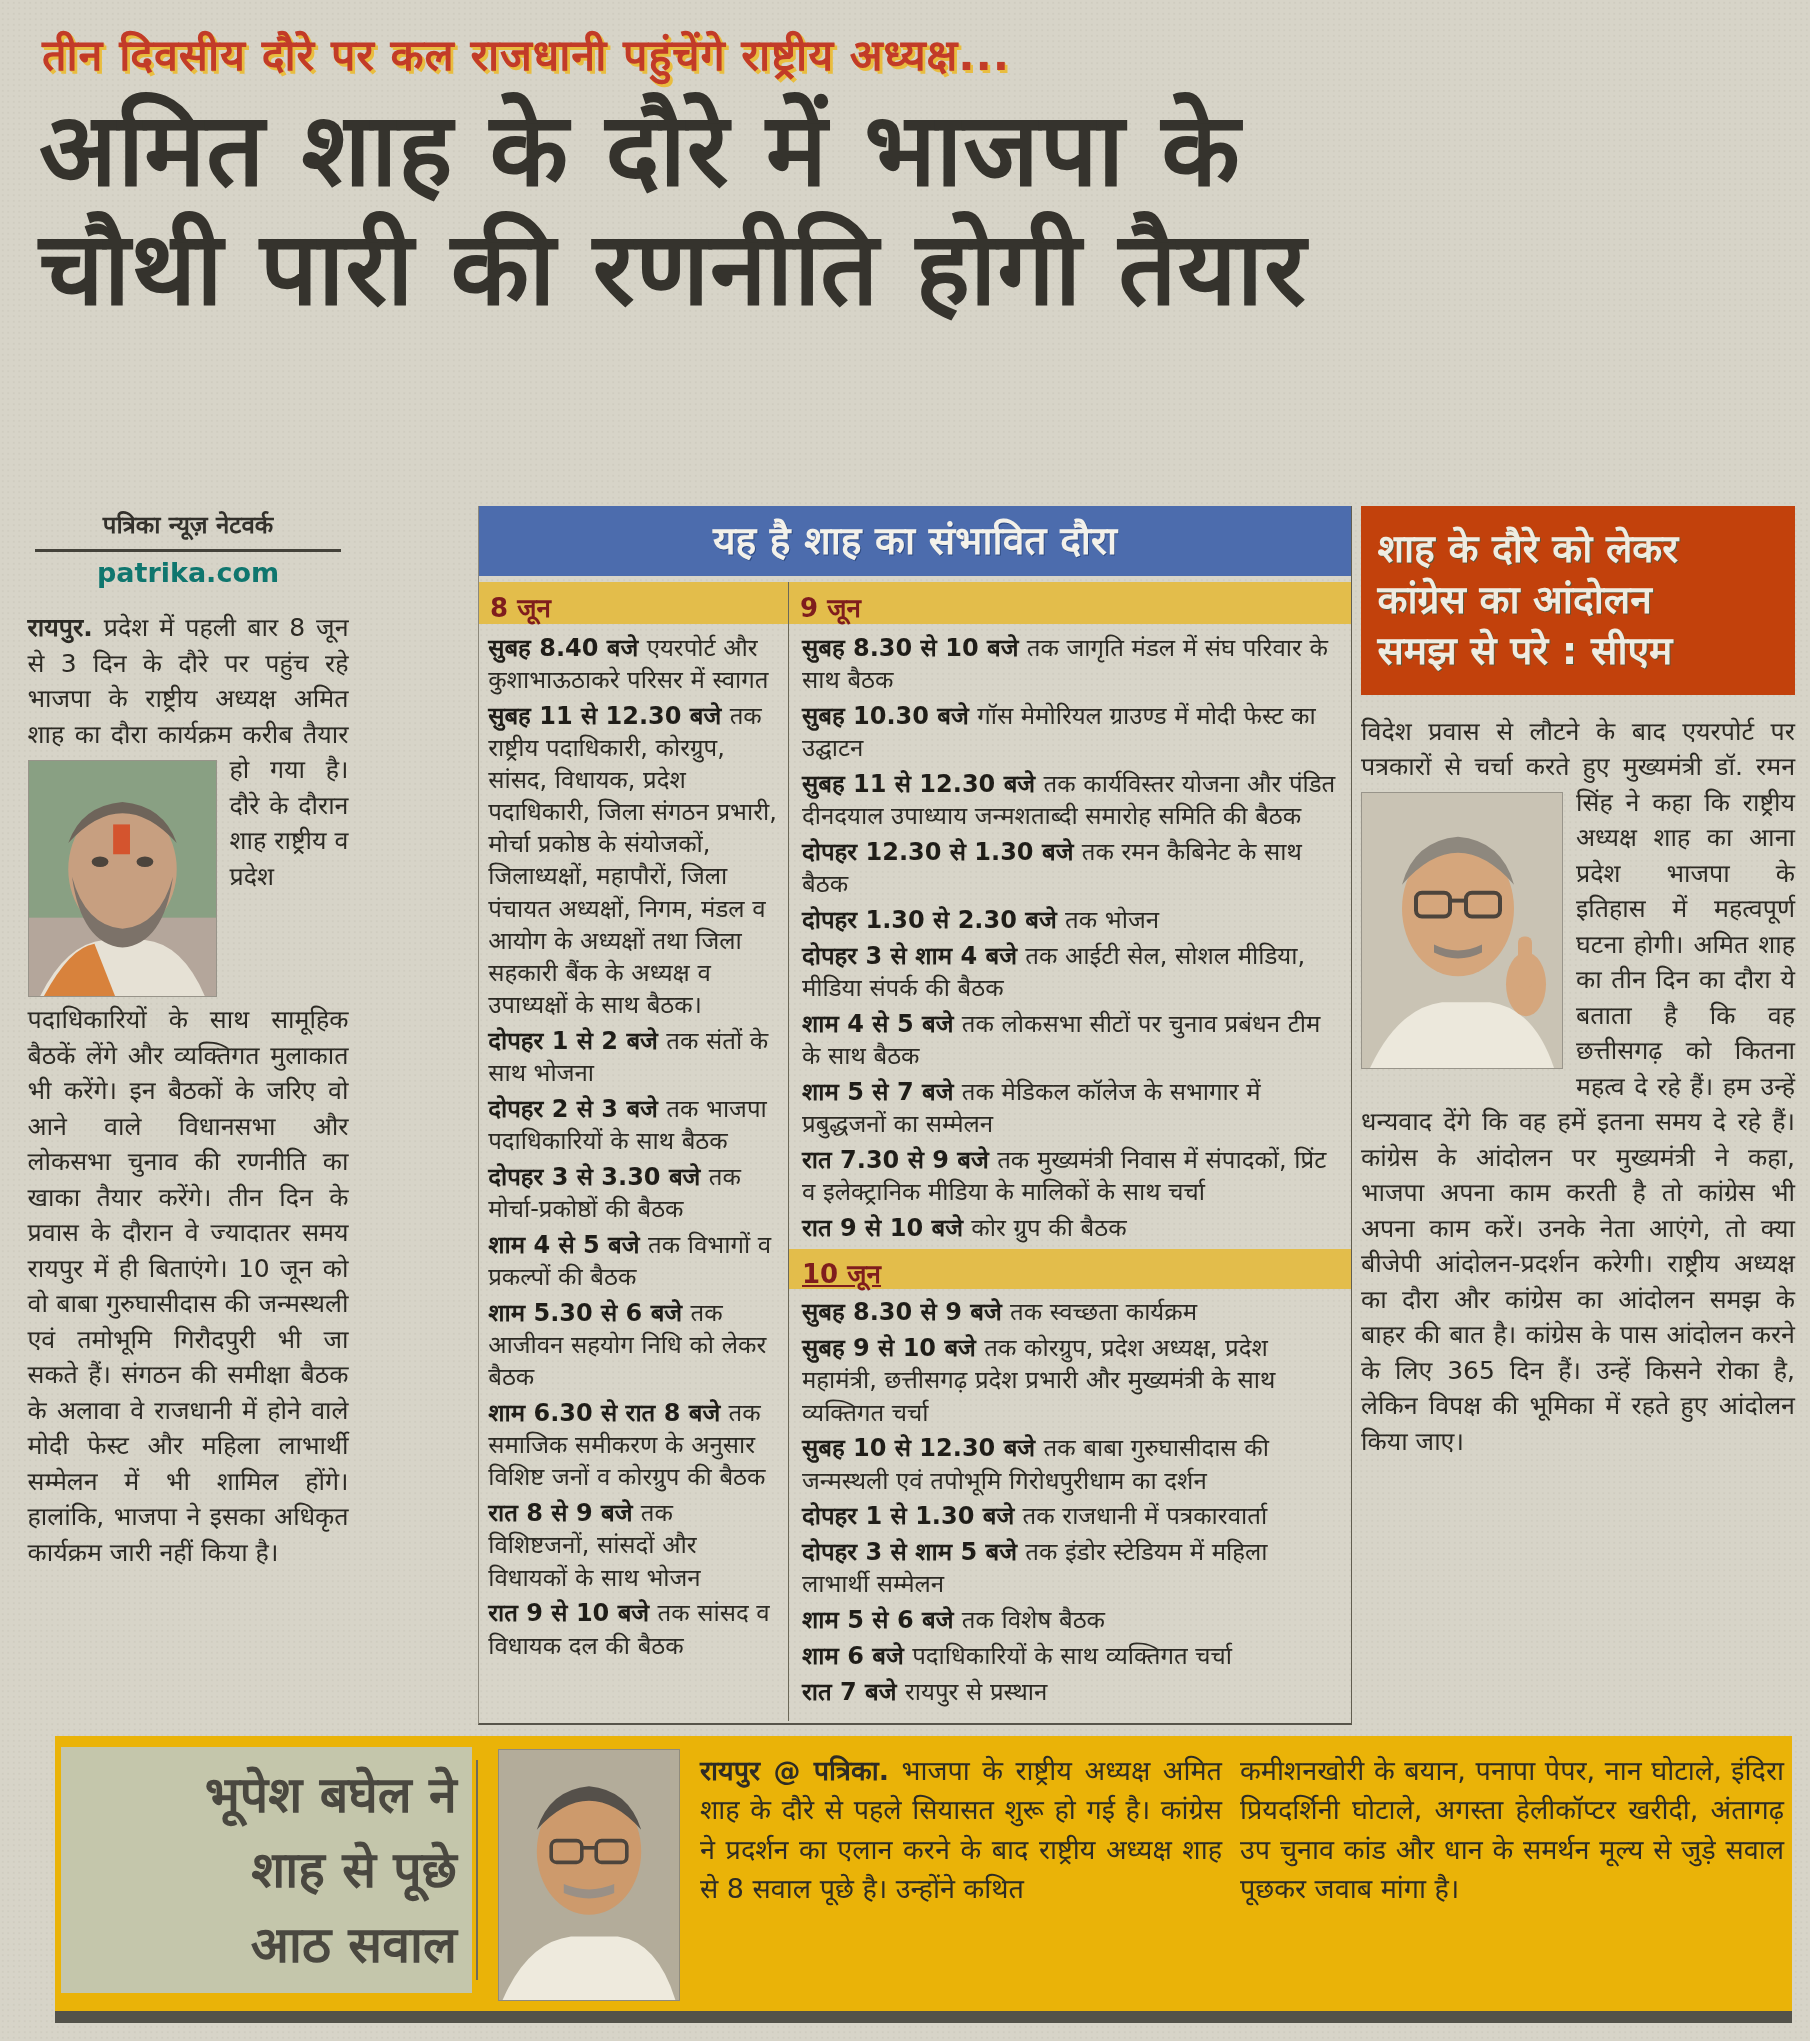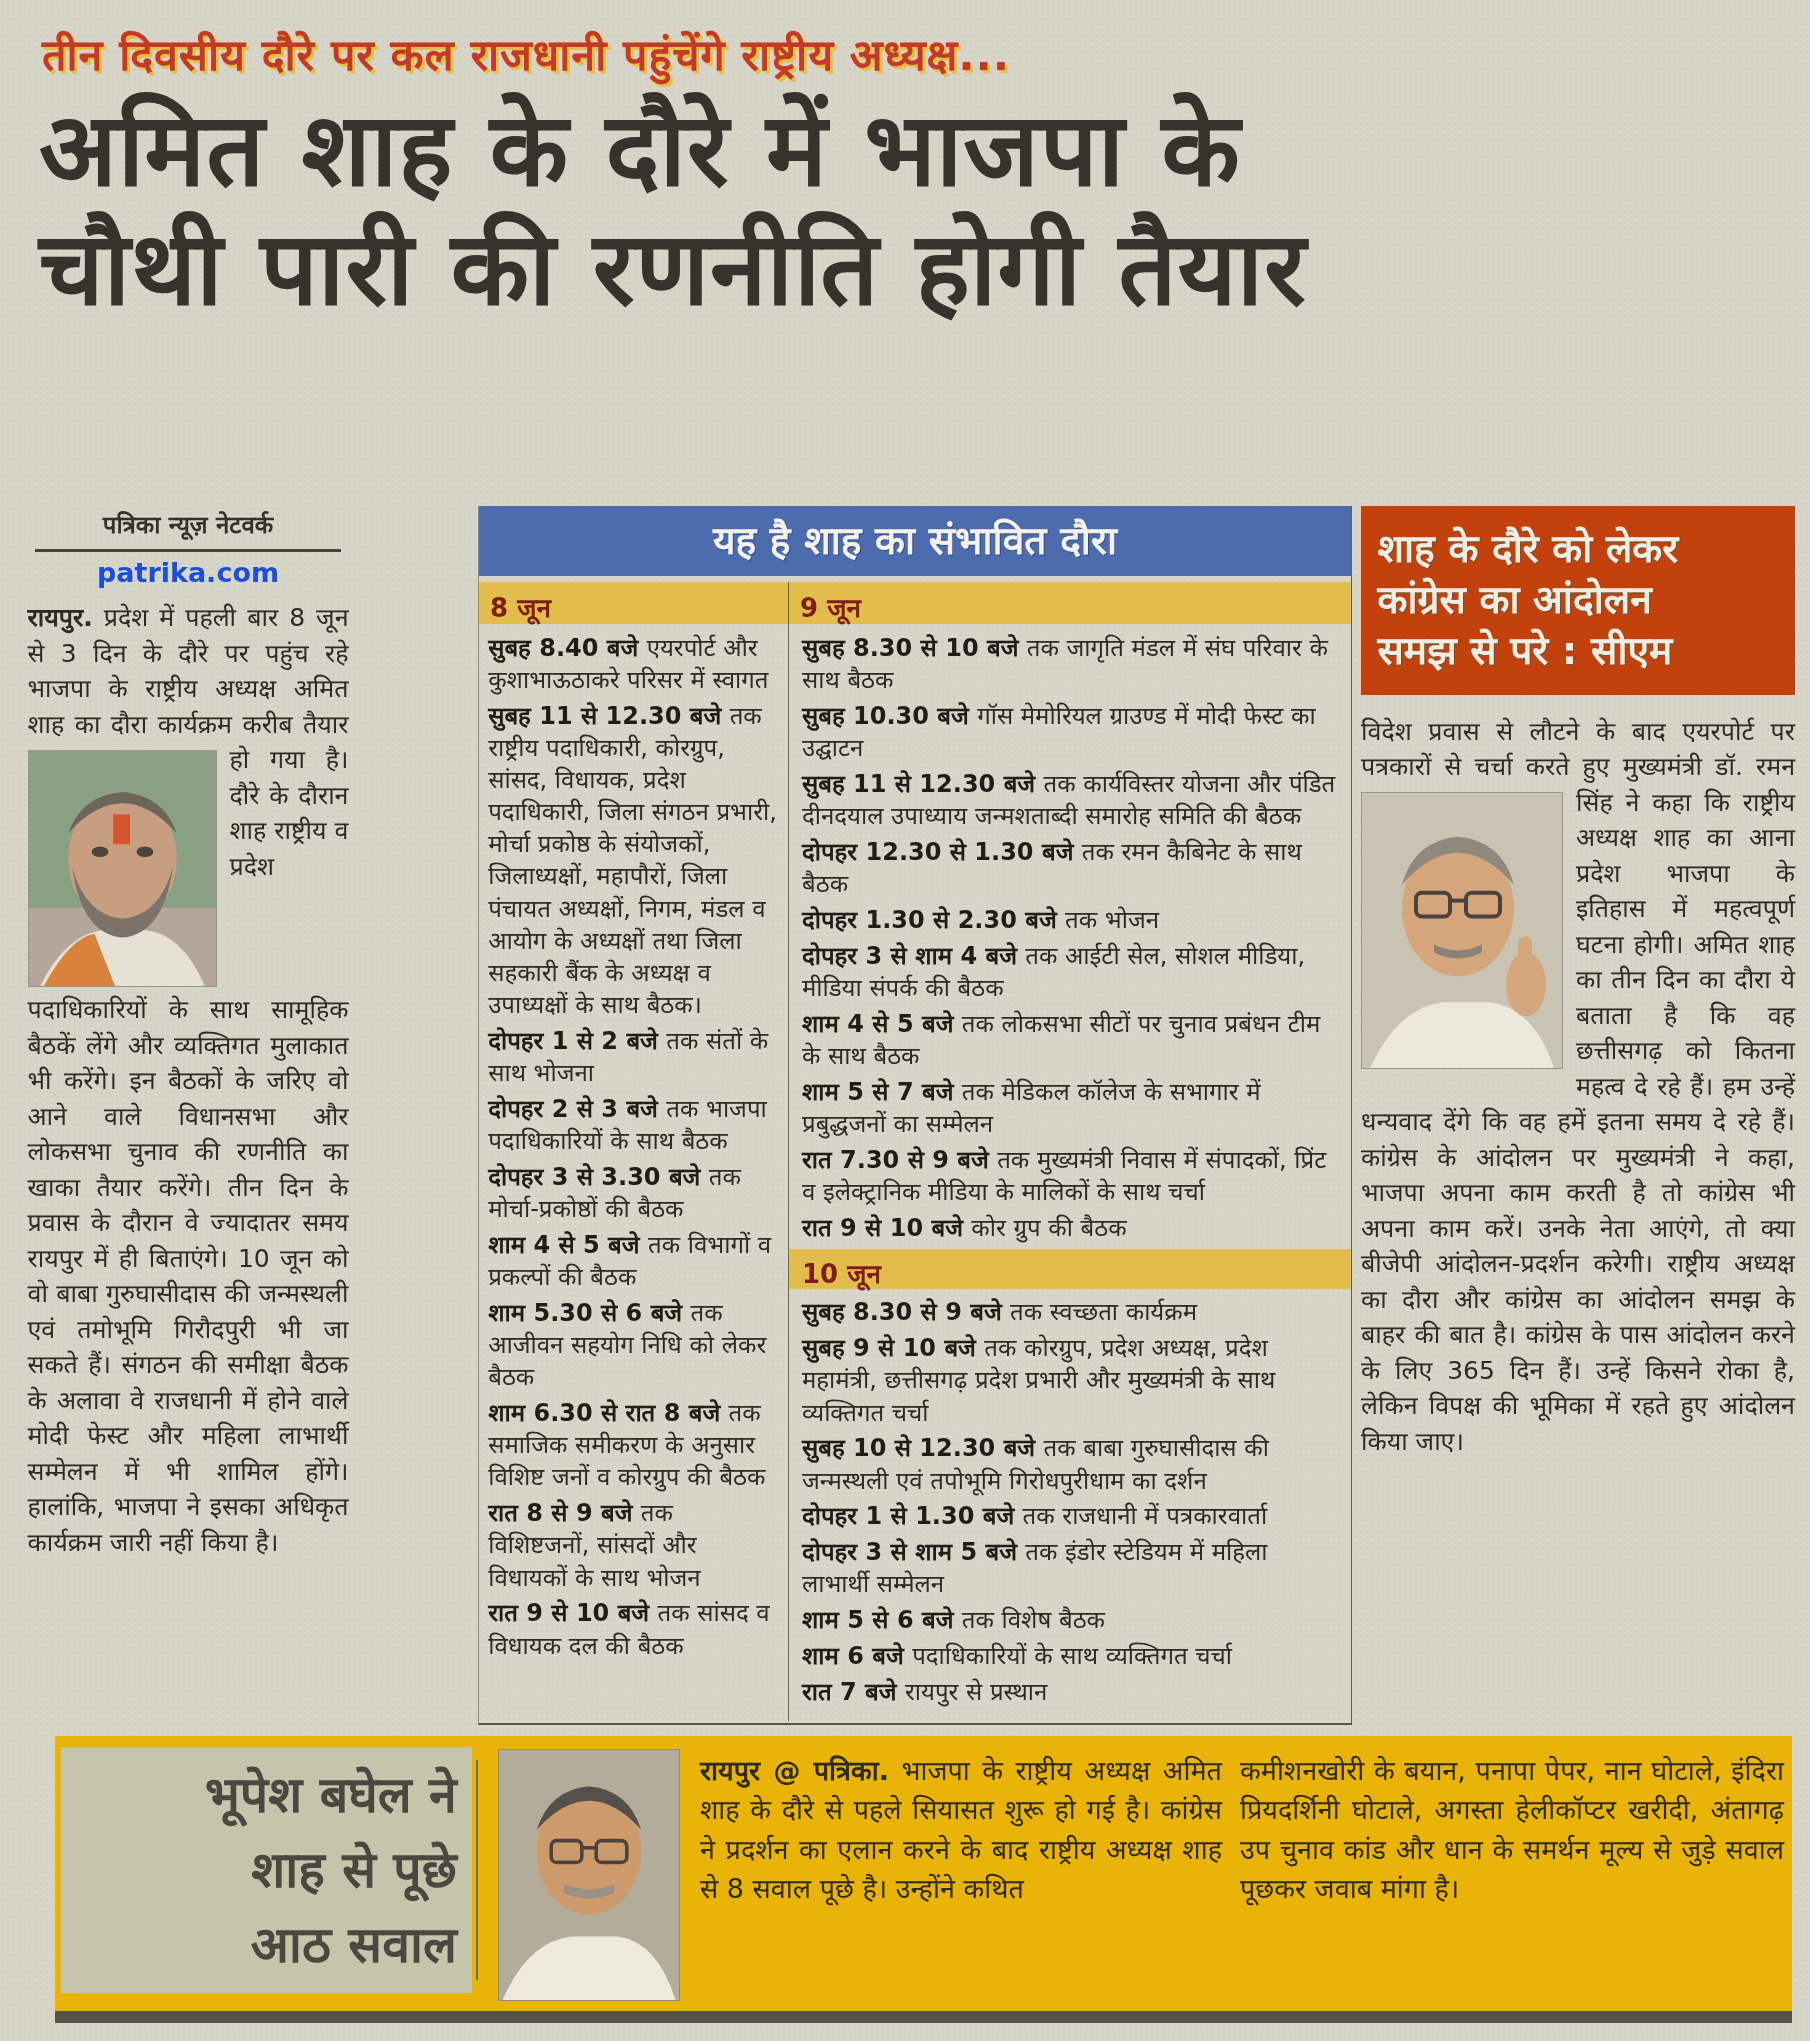--- a/index.html
+++ b/index.html
@@ -21,21 +21,21 @@
   
   .headline{
     position:absolute;left:39px;top:90px;width:1749px;
     font-size:102px;line-height:1.17;font-weight:800;color:#35332d;
     letter-spacing:0.9px;
   }
   
   .col-left{position:absolute;left:27.5px;top:507px;width:321px;height:1217px;}
   .byline{font-size:24px;font-weight:800;text-align:center;color:#33312c;}
   .byline-rule{height:2.8px;background:#44423a;margin:9.2px 7.3px 5.5px 7.3px;}
-  .site{font-size:27px;font-weight:700;text-align:center;color:#1d4ed8;margin-bottom:12px;}
+  .site{font-size:27px;font-weight:700;text-align:center;color:#0f766e;margin-bottom:22px;}
   .bodytext{font-size:25px;line-height:1.42;text-align:justify;color:#2c2a24;}
   .bodytext b{font-weight:700;}
   .inset-photo{float:left;margin:7.3px 13px 5.5px 0;border:0.9px solid #98948a;background:#aaa;}
   
   .sched{
     position:absolute;left:478px;top:506px;width:874px;height:1219px;
     border-left:0.9px solid #8d897c;border-right:1.8px solid #615d50;border-bottom:2.8px solid #57544a;
     box-sizing:border-box;background:rgba(255,255,255,0.03);
   }
   .sched-header{
@@ -48,21 +48,21 @@
   .sched-band .cell1{width:310px;border-right:0.9px solid #6b6858;box-sizing:border-box;}
   .sched-band .cell2{flex:1;}
   .dayLabel{font-size:26px;font-weight:800;color:#7f1d1d;padding:6.4px 0 0 11px;}
   .sched-cols{display:flex;height:1097px;justify-content:center;}
   .sched-colA{width:310px;box-sizing:border-box;border-right:0.9px solid #6b6858;padding:7.3px 7.3px 0 9.2px;overflow:hidden;}
   .sched-colB{flex:1;padding:7.3px 11px 0 13px;overflow:hidden;}
   ul.slist{list-style:none;margin:0;padding:0;}
   ul.slist li{font-size:24px;line-height:1.34;margin:0 0 3.7px 0;text-align:left;color:#2c2a24;}
   ul.slist li b{font-weight:800;color:#1f1d18;}
   .day3-band{background:#e3bd4b;height:40px;margin:5.5px -11px 7.3px -13px;padding-left:13px;box-sizing:border-box;}
-  .day3-band .dayLabel{padding:5.5px 0 0 0;}
+  .day3-band .dayLabel{padding:5.5px 0 0 0;text-decoration:underline;}
   
   .cm{position:absolute;left:1361px;top:506px;width:434px;height:1219px;}
   .cm-box{
     background:#c2410c;color:#efece1;padding:16.5px 14.7px 18.4px 16.5px;
     font-size:39px;font-weight:800;line-height:1.32;
     text-shadow:0.9px 0.9px 0 #5a583f;margin-bottom:18.4px;
   }
   .cm .bodytext{font-size:25px;}
   
   .strip{

